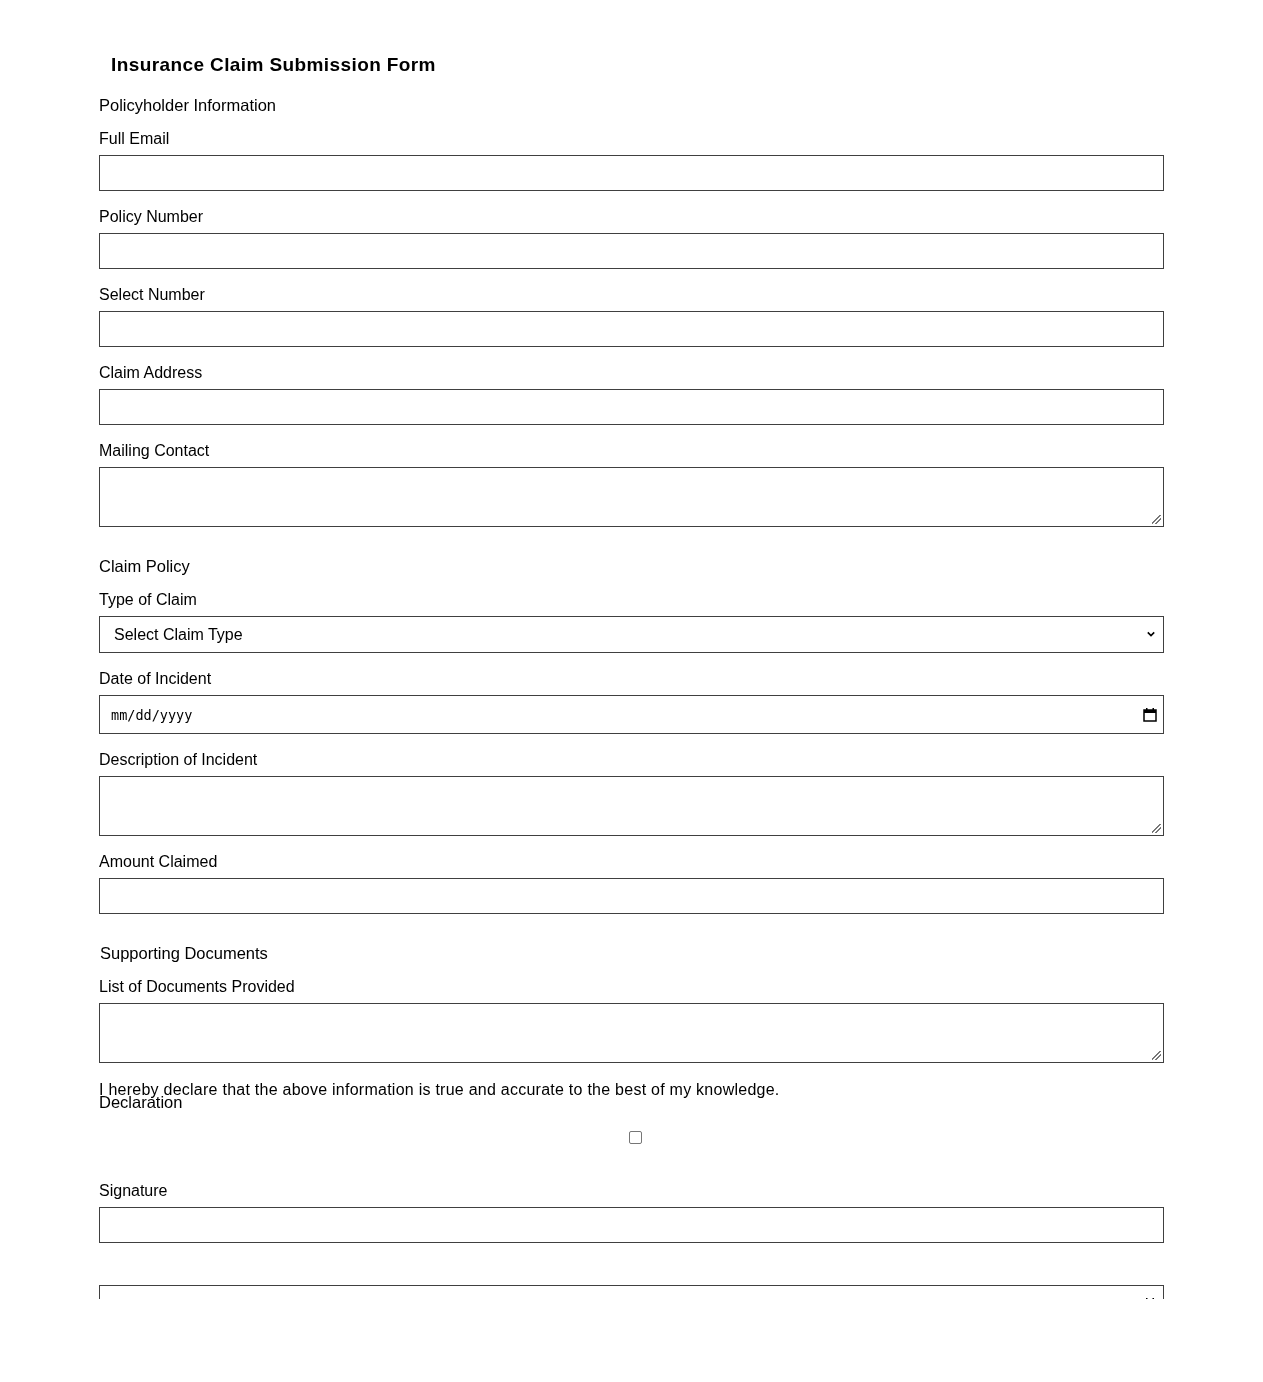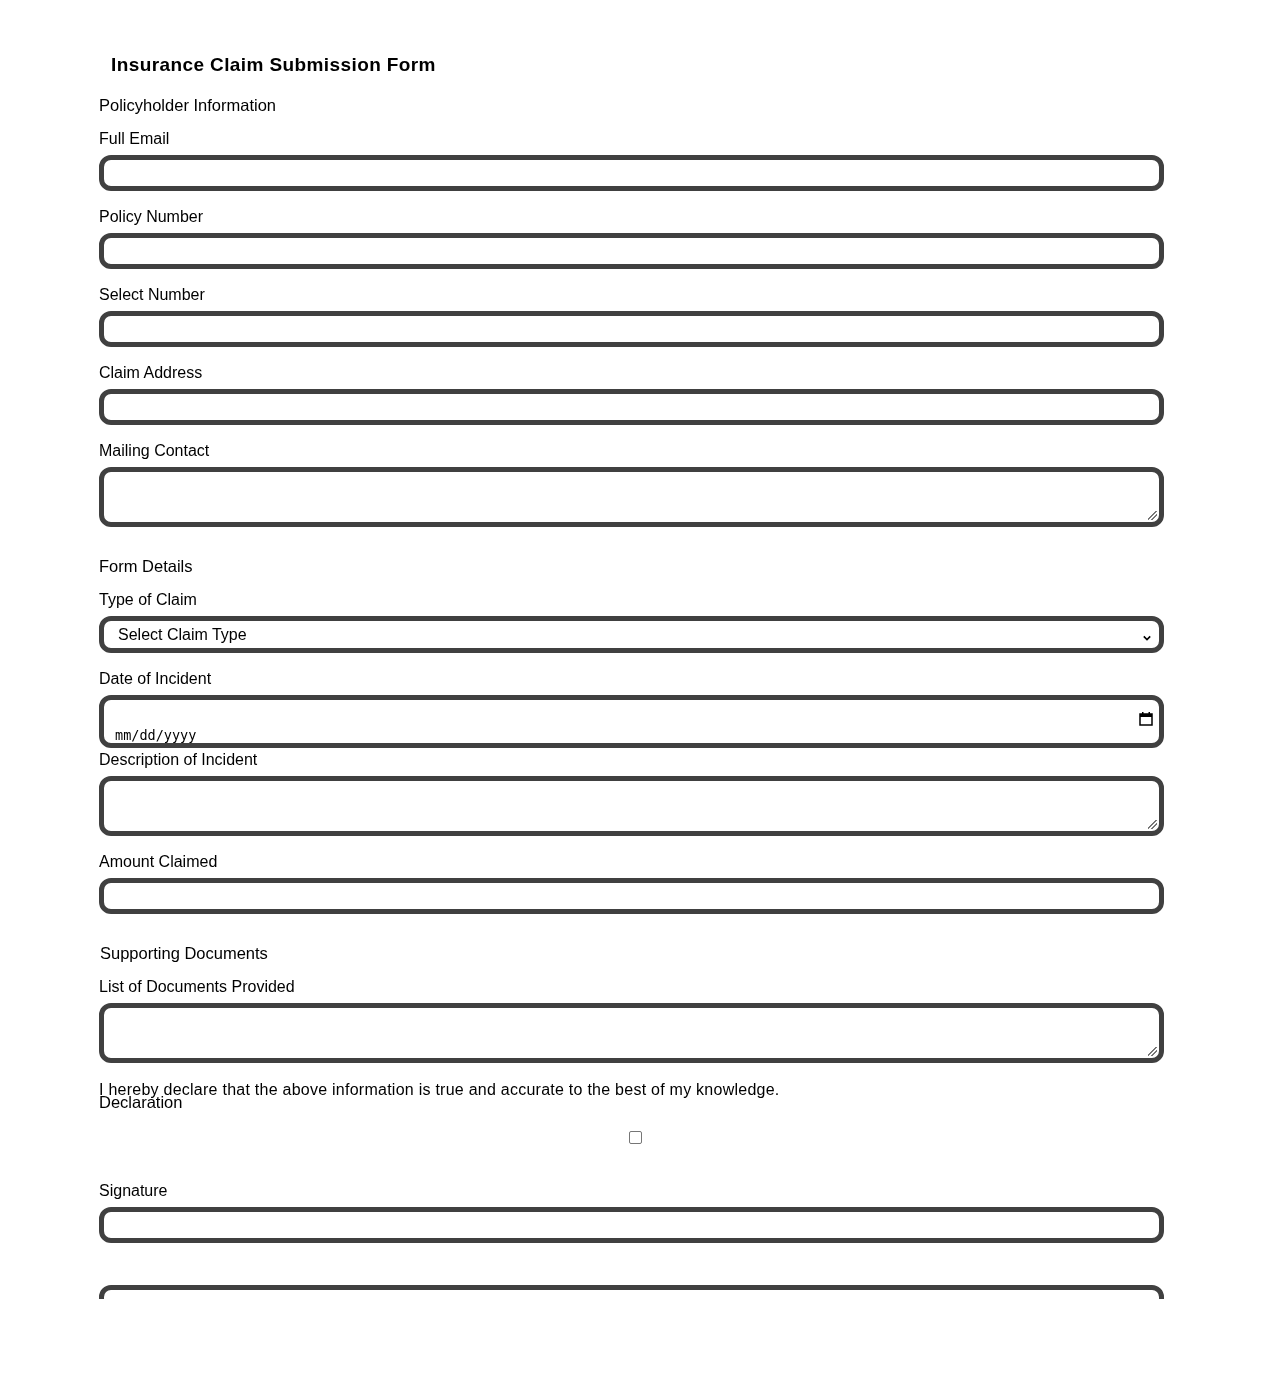--- a/index.html
+++ b/index.html
@@ -47,26 +47,26 @@
       position: absolute;
       left: 0;
       font-size: 16px;
       line-height: 20px;
     }
     .field {
       position: absolute;
       left: 0;
       width: 1065px;
       box-sizing: border-box;
-      border: 5px solid #404040;
-      border-radius: 12px;
+      border: 1px solid #404040;
+      border-radius: 0;
       background: #fff;
       font-family: "Liberation Sans", sans-serif;
       font-size: 16px;
-      padding: 0 10px;
+      padding: 16px 10px;
       outline: none;
     }
     .text-input { height: 36px; }
     .textarea { height: 60px; resize: vertical; }
     .textarea::after {
       content: "";
     }
     .grip {
       position: absolute;
       right: 2px;
@@ -83,23 +83,23 @@
       padding-left: 14px;
     }
     .select .chev {
       position: absolute;
       right: 8px;
       top: 13px;
       width: 8px;
       height: 8px;
     }
     .date {
-      height: 53px;
+      height: 39px;
       display: flex;
-      align-items: flex-end;
+      align-items: center;
       padding-left: 11px;
       font-family: "DejaVu Sans Mono", monospace;
       font-size: 13.5px;
       letter-spacing: 0px;
     }
     .cal {
       position: absolute;
       right: 6px;
       top: 12px;
       width: 14px;
@@ -145,21 +145,21 @@
     <input class="field text-input" style="top: 311px;" type="text" value="">
 
     <div class="label" style="top:363px">Claim Address</div>
     <input class="field text-input" style="top: 389px;" type="text" value="">
 
     <div class="label" style="top:441px">Mailing Contact</div>
     <div class="field textarea" style="top:467px">
       <span class="grip"></span>
     </div>
 
-    <h3 class="section-title" style="top:556px">Form Details</h3>
+    <h3 class="section-title" style="top:556px">Claim Policy</h3>
 
     <div class="label" style="top:590px">Type of Claim</div>
     <div class="field select" style="top:616px">
       <span>Select Claim Type</span>
       <svg class="chev" viewBox="0 0 10 10">
         <path d="M1 3 L5 7 L9 3" fill="none" stroke="#000" stroke-width="2"></path>
       </svg>
     </div>
 
     <div class="label" style="top:669px">Date of Incident</div>

